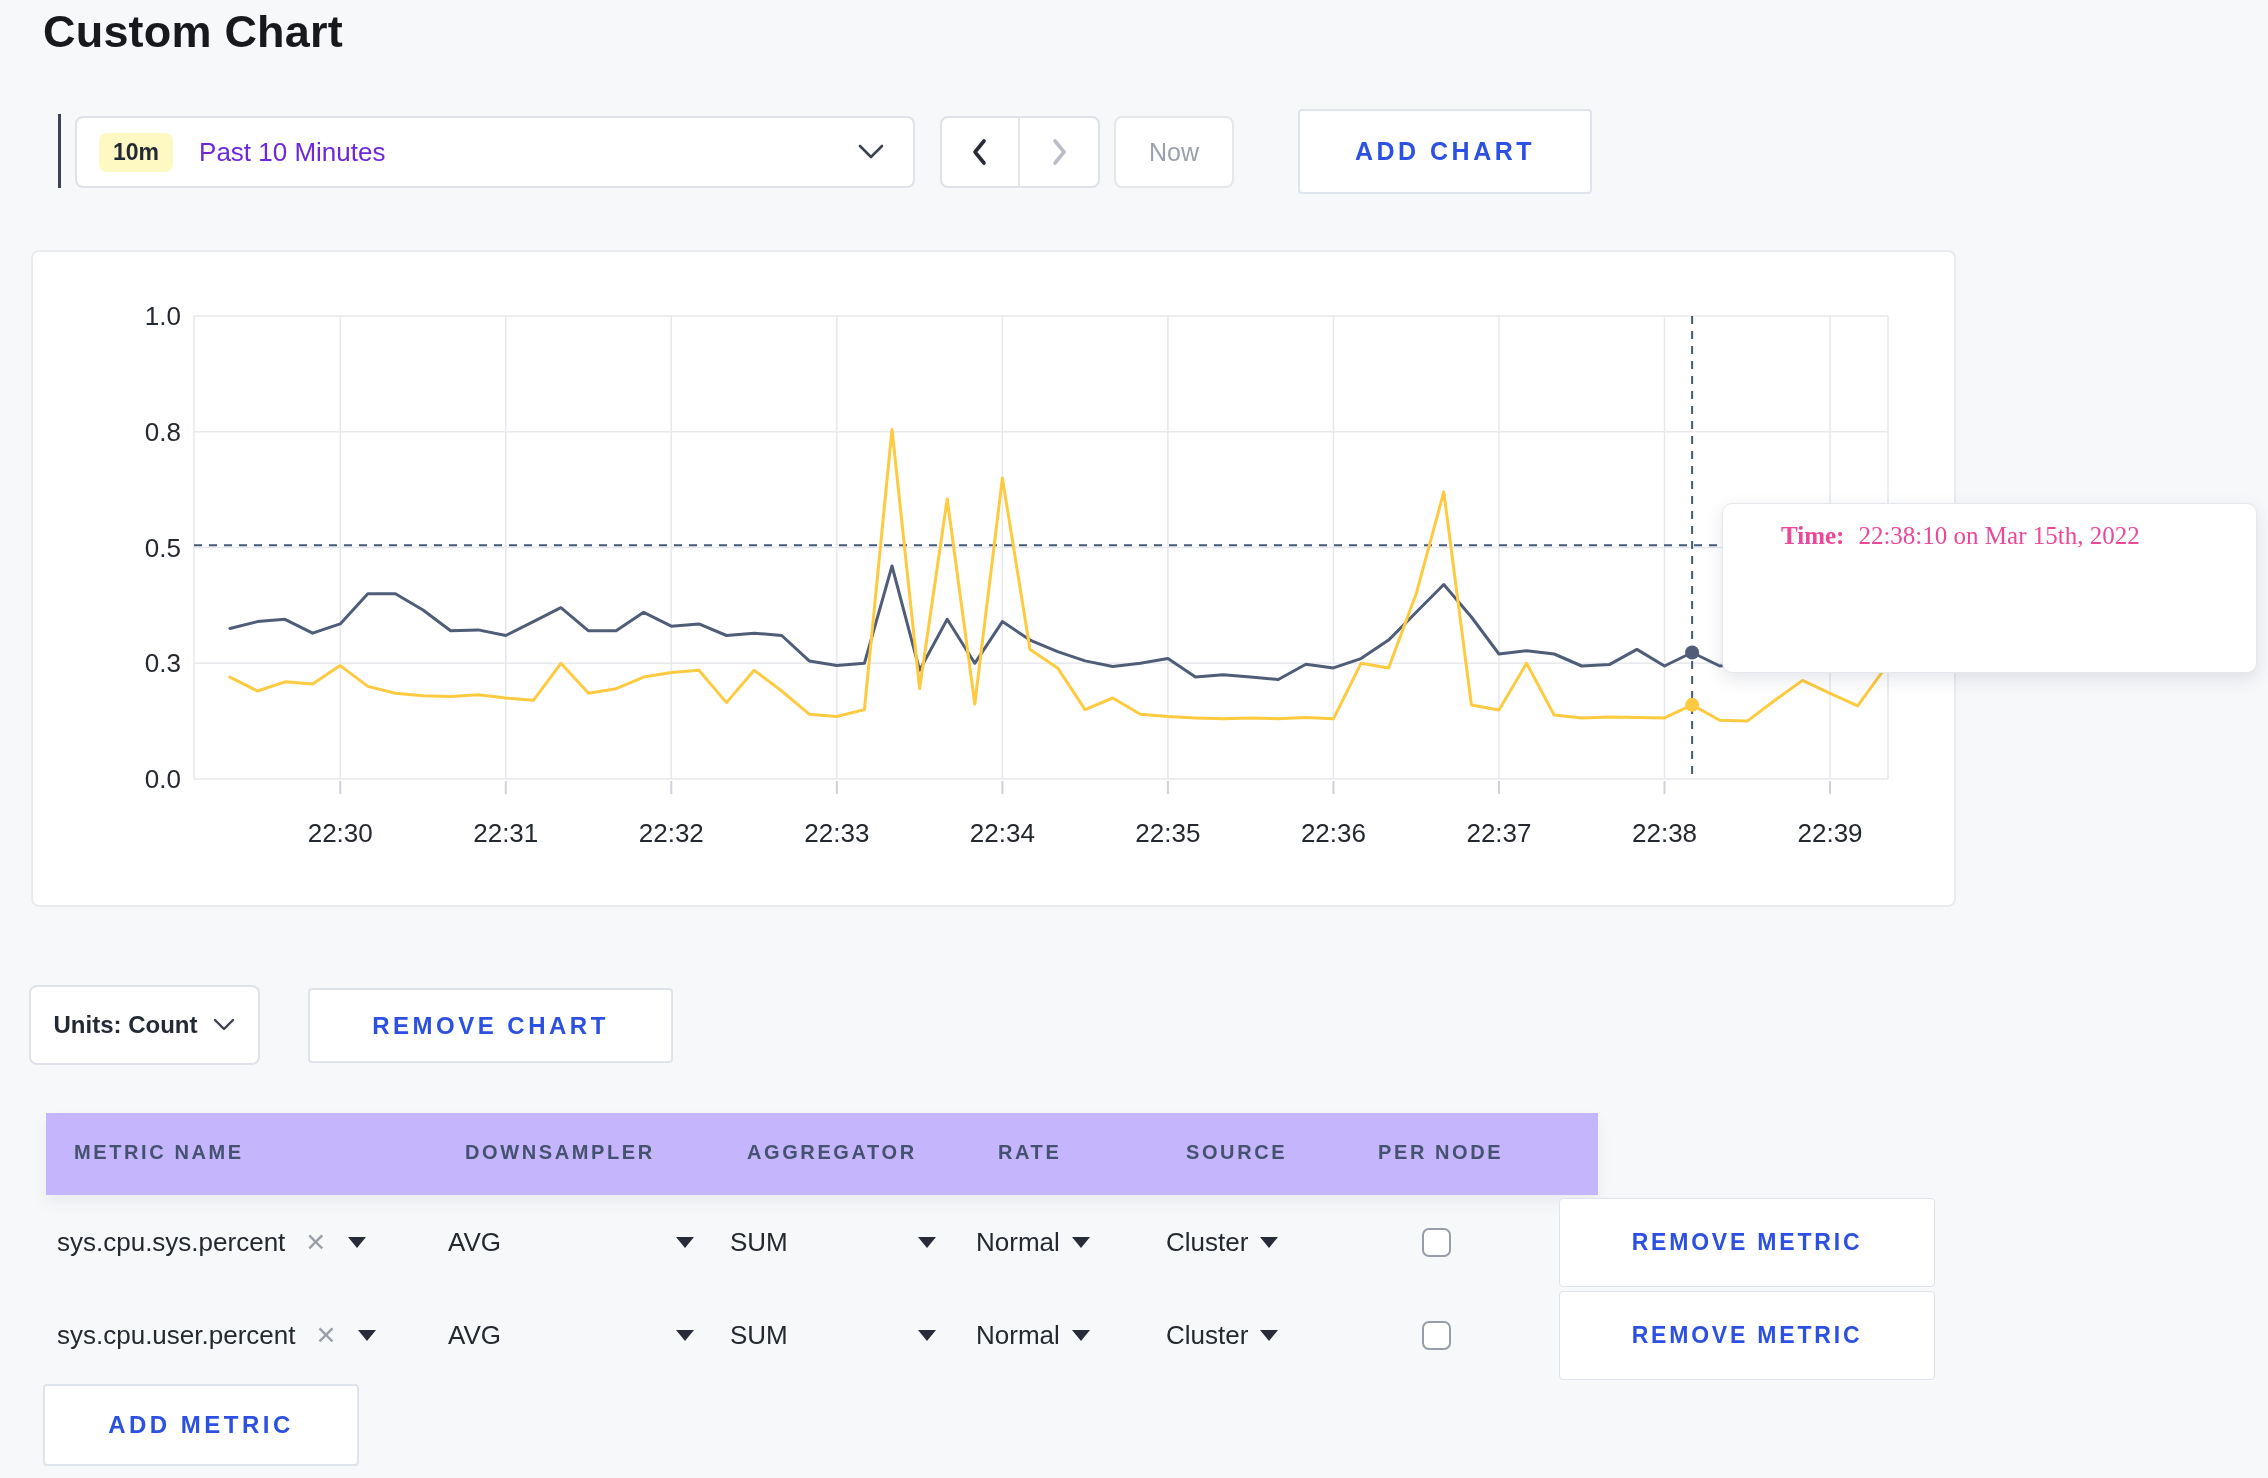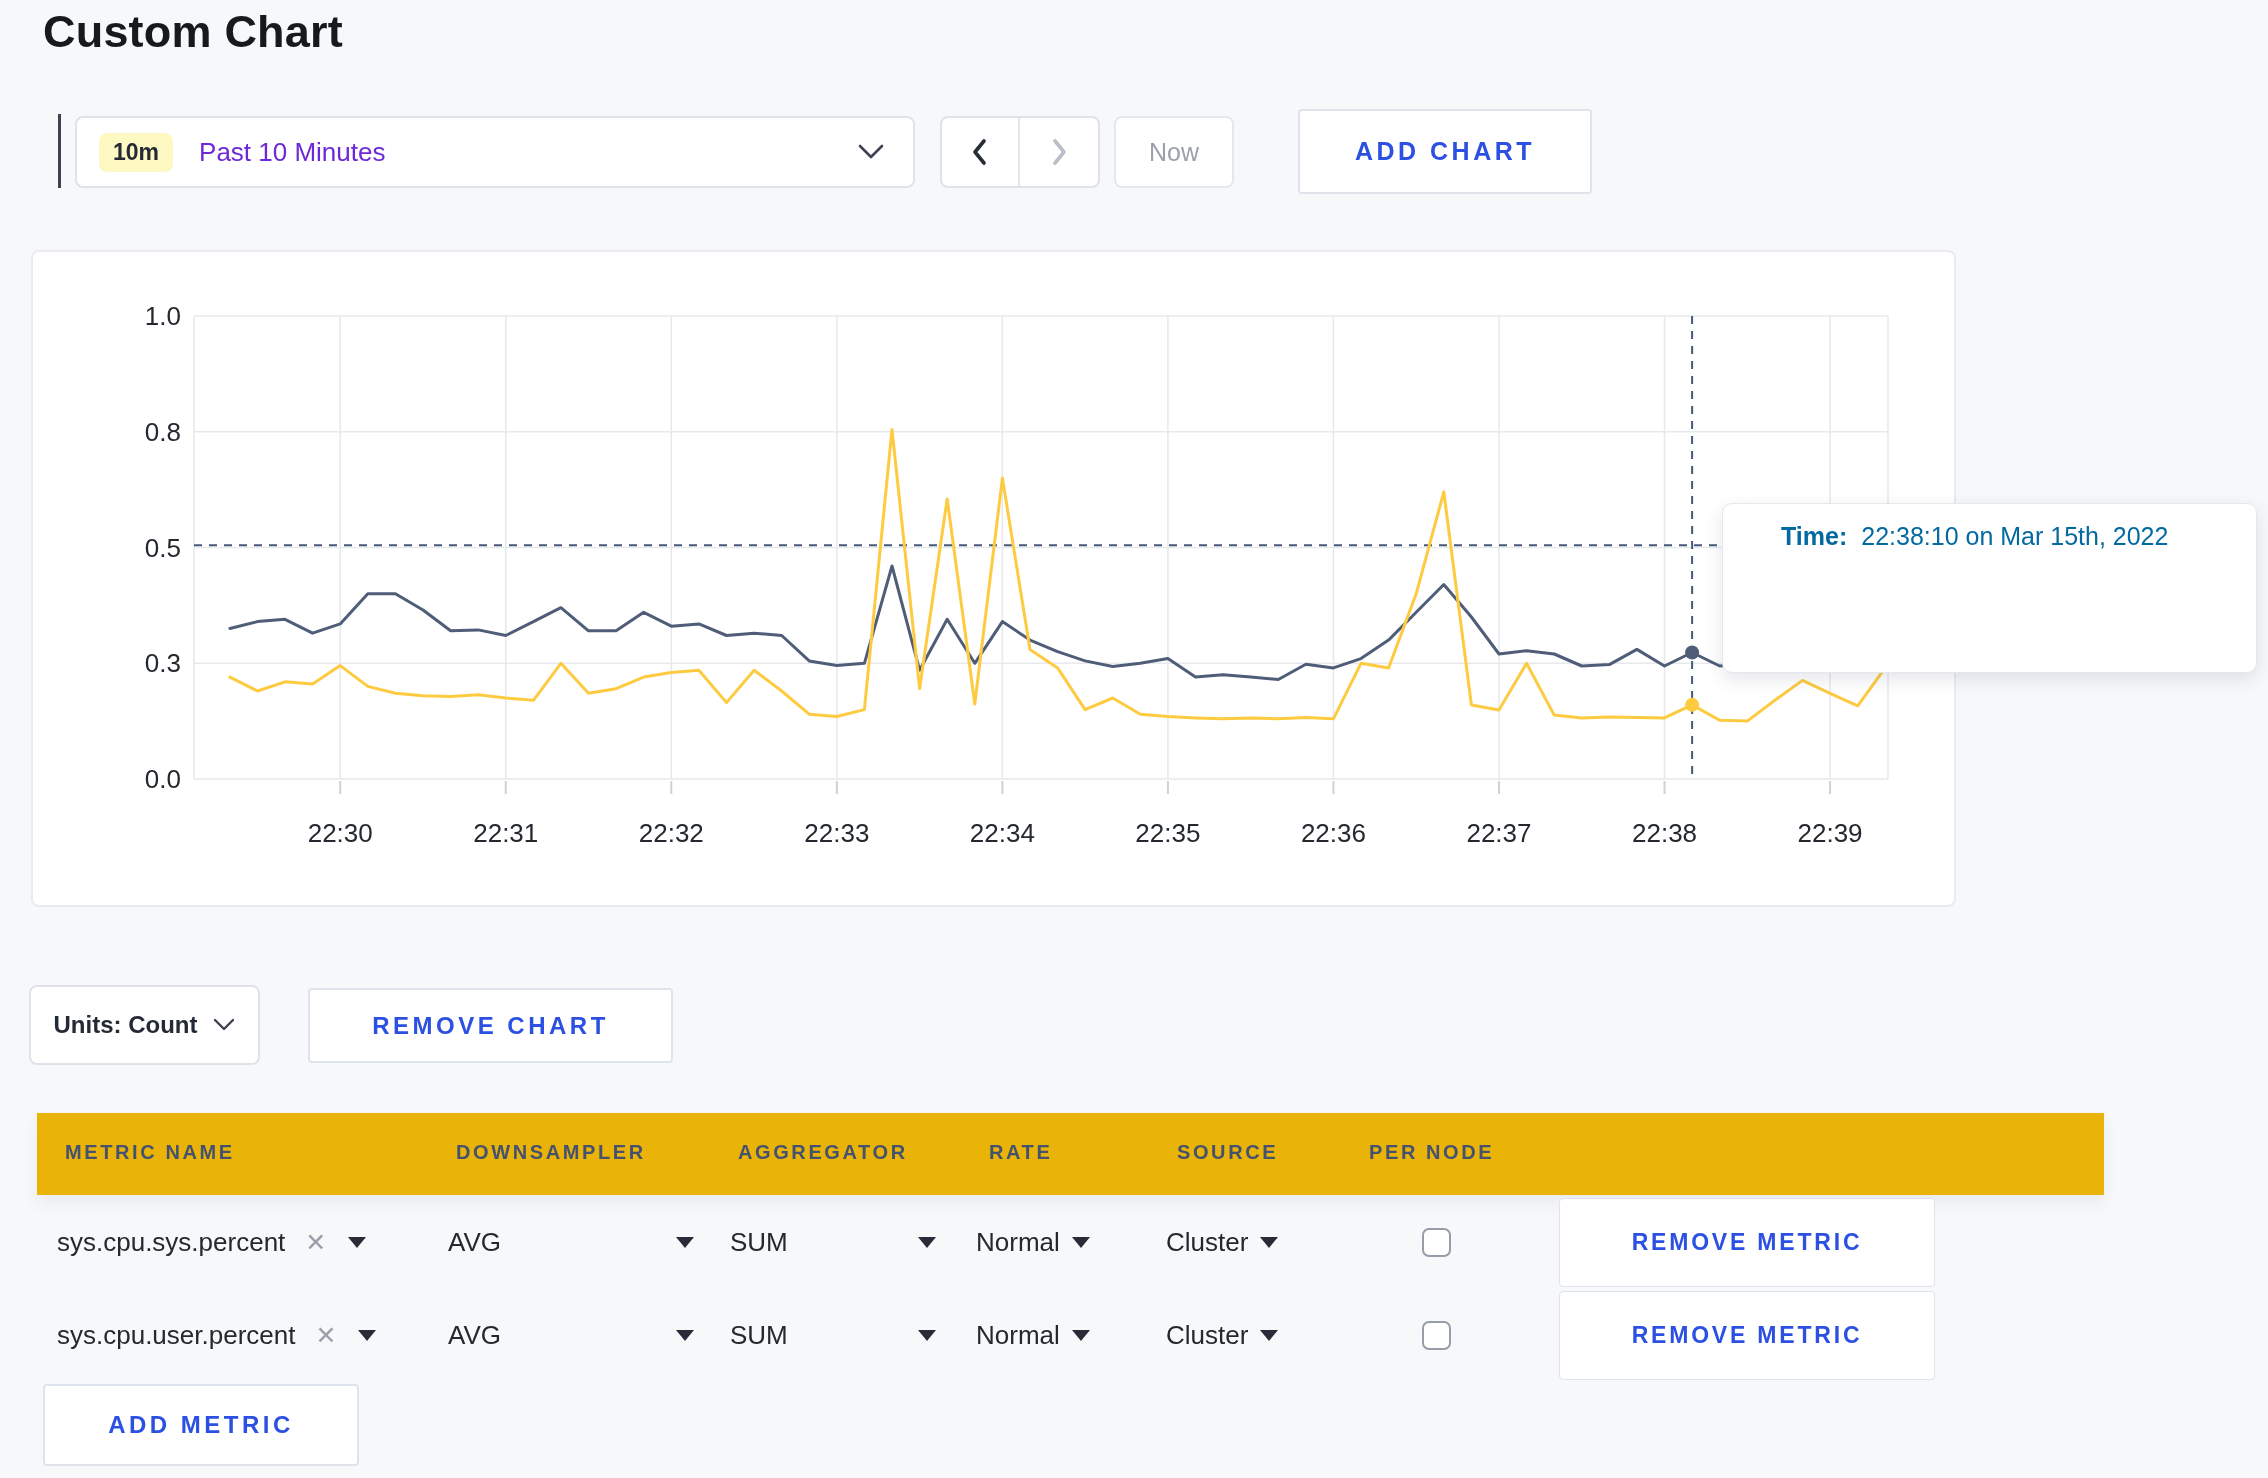--- a/index.html
+++ b/index.html
@@ -67,22 +67,23 @@
     background: #fff; border: 2px solid #e9ebee; border-radius: 8px;
   }
   .chart-card svg { position: absolute; left: 0; top: 0; }
 
   
   .chart-tooltip {
     left: 1722px; top: 503px; width: 535px; height: 170px;
     background: #fff; border: 1px solid #e5e7ec; border-radius: 10px;
     box-shadow: 0 6px 18px rgba(40,50,80,0.12);
     padding: 18px 20px 0 24px;
-    color: #0369a1; font-size: 25px;
+    color: #ec4899; font-size: 25px;
     z-index: 5;
+    font-family: Liberation Serif, serif;
   }
   .tt-row { display: flex; align-items: center; margin-bottom: 11px; }
   .tt-time-row { margin-left: 34px; }
   .tt-label { font-weight: 700; white-space: nowrap; }
   .tt-value { margin-left: 14px; white-space: nowrap; }
   .tt-swatch {
     width: 20px; height: 20px; border-radius: 3px; background: #fff;
     margin-right: 11px; flex: none;
   }
 
@@ -90,22 +91,22 @@
   .units-select {
     left: 29px; top: 985px; width: 231px; height: 80px;
     background: #fff; border: 2px solid #dfe2e8; border-radius: 8px;
     display: flex; align-items: center; justify-content: center; gap: 16px;
     font-size: 24px; font-weight: 700; color: #242a35; cursor: pointer;
   }
   .remove-chart-btn { left: 308px; top: 988px; width: 365px; height: 75px; font-size: 24px; }
 
   
   .table-header-band {
-    left: 37px; top: 1113px; width: 2067px; height: 82px;
-    background: #eab308;
+    left: 46px; top: 1113px; width: 1552px; height: 82px;
+    background: #c4b5fd;
     box-shadow: 0 8px 14px rgba(60,70,90,0.07);
   }
   .th {
     position: absolute; top: 28px;
     font-size: 20px; font-weight: 600; letter-spacing: 2.6px; color: #45526f;
     white-space: nowrap;
   }
   .metric-row { left: 29px; width: 1927px; height: 93px; }
   .cell { position: absolute; top: 0; height: 93px; display: flex; align-items: center; font-size: 26px; color: #24282f; }
   .metric-x { color: #99a0aa; font-size: 25px; margin-left: 20px; cursor: pointer; }

